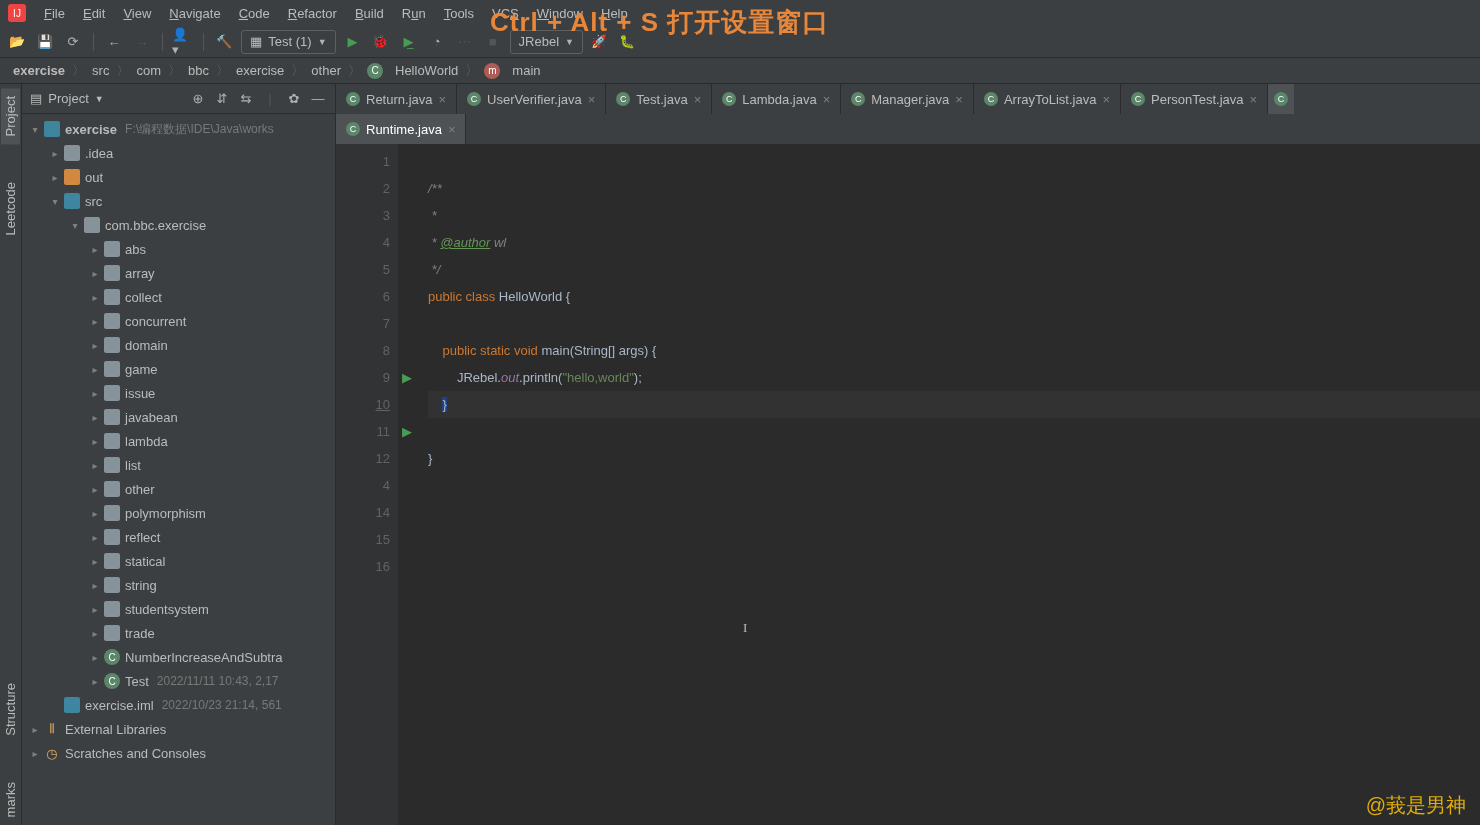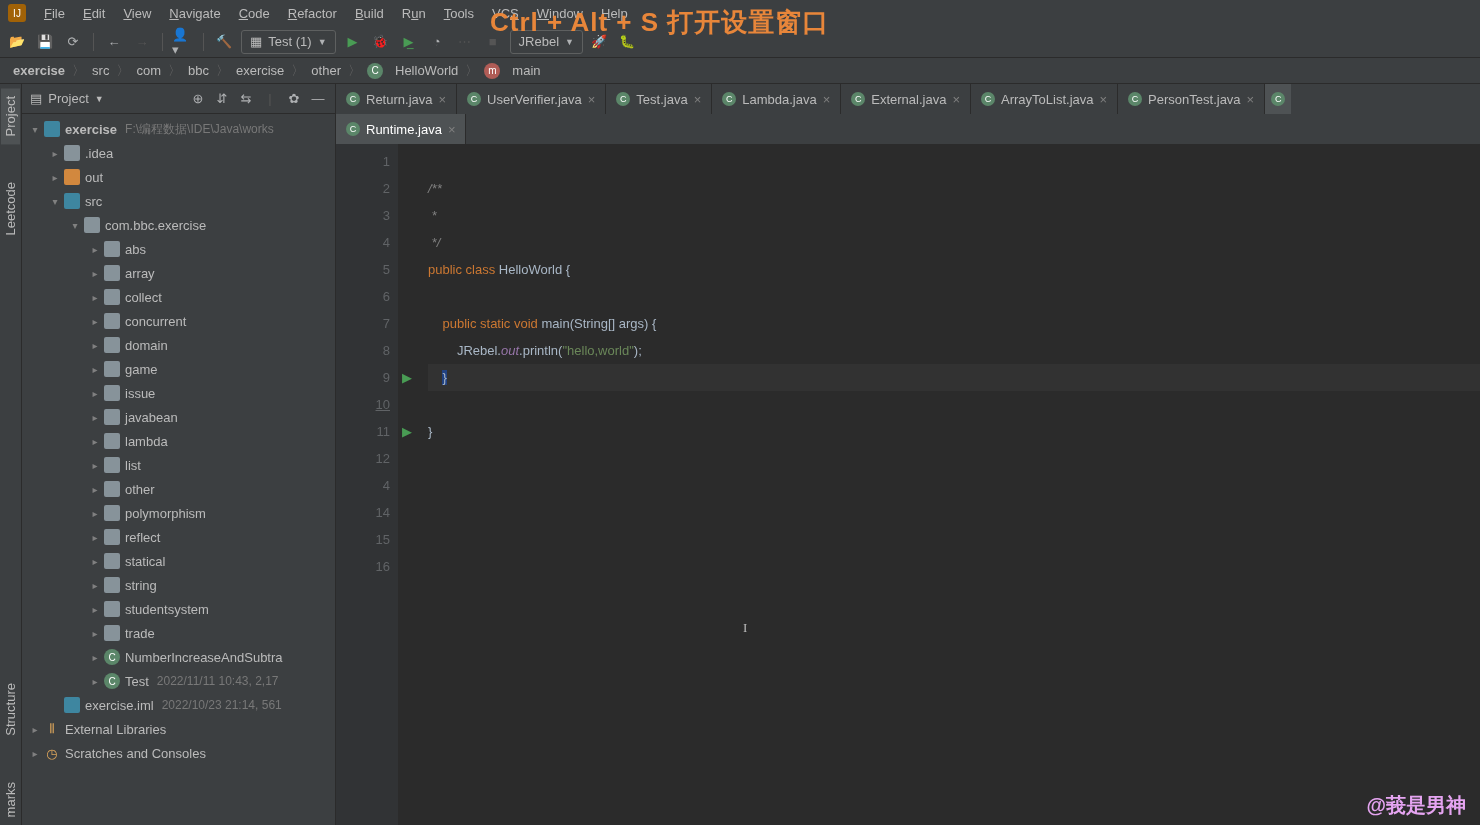--- a/index.html
+++ b/index.html
@@ -1,18 +1,18 @@
 <!DOCTYPE html>
 <html><head>
 <meta charset="utf-8">
 <style>
 *{margin:0;padding:0;box-sizing:border-box;font-family:"Segoe UI",Arial,sans-serif;font-size:13px;user-select:none}
 body{width:1480px;height:825px;background:#3c3f41;color:#bbb;overflow:hidden;position:relative}
 .menubar{height:26px;display:flex;align-items:center;background:#3c3f41;padding:0 4px;gap:2px}
-.app-logo{width:18px;height:18px;background:#a16207;border-radius:3px;margin:0 8px 0 4px;display:flex;align-items:center;justify-content:center;color:#fff;font-size:10px;font-weight:normal}
+.app-logo{width:18px;height:18px;background:#ef4444;border-radius:3px;margin:0 8px 0 4px;display:flex;align-items:center;justify-content:center;color:#fff;font-size:10px;font-weight:normal}
 .menu-item{padding:3px 8px;color:#bbb;cursor:pointer}
 .mu{text-decoration:underline}
 .overlay-hint{position:absolute;top:5px;left:490px;font-size:26px;font-weight:bold;color:#e8863a;z-index:100;letter-spacing:1px}
 .toolbar{height:32px;display:flex;align-items:center;background:#3c3f41;padding:0 6px;gap:6px;border-bottom:1px solid #2b2b2b}
 .tb-btn{width:22px;height:22px;display:flex;align-items:center;justify-content:center;cursor:pointer;color:#afb1b3;border-radius:3px}
 .tb-sep{width:1px;height:18px;background:#555;margin:0 3px}
 .tb-combo{height:24px;border:1px solid #5e6060;border-radius:3px;display:flex;align-items:center;padding:0 8px;gap:6px;background:#3c3f41;color:#bbb;cursor:pointer}
 .tb-combo .tri{font-size:9px;color:#afb1b3}
 .green{color:#499c54}
 .breadcrumbs{height:26px;display:flex;align-items:center;padding:0 10px;gap:4px;background:#3c3f41;border-bottom:1px solid #2b2b2b}
@@ -51,21 +51,21 @@
 .run-mark{color:#499c54;font-size:13px;height:27px;display:flex;align-items:center;justify-content:center}
 .code{flex:1;padding:4px 0 0 30px;color:#a9b7c6;position:relative}
 .code-line{height:27px;white-space:pre}
 .kw{color:#cc7832}
 .str{color:#6a8759}
 .cmt{color:#808080;font-style:italic}
 .doc-tag{color:#629755;font-style:italic;text-decoration:underline}
 .cls{color:#a9b7c6}
 .fld{color:#9876aa}
 .cursor-line{background:#323232}
-.watermark{position:absolute;bottom:6px;right:14px;color:#f0abfc;font-size:20px;opacity:.95;font-weight:700}
+.watermark{position:absolute;bottom:6px;right:14px;color:#eab308;font-size:20px;opacity:.95;font-weight:400}
 </style>
 </head>
 <body>
 
 <div class="overlay-hint">Ctrl + Alt + S 打开设置窗口</div>
 
 <div class="menubar">
   <div class="app-logo">IJ</div>
   <div class="menu-item"><span class="mu">F</span><span>ile</span></div>
   <div class="menu-item"><span class="mu">E</span>dit</div>
@@ -325,21 +325,21 @@
           <span>Test.java</span>
           <span class="etab-close">×</span>
         </div>
         <div class="etab">
           <span class="etab-icon">C</span>
           <span>Lambda.java</span>
           <span class="etab-close">×</span>
         </div>
         <div class="etab">
           <span class="etab-icon">C</span>
-          <span>External.java</span>
+          <span>Manager.java</span>
           <span class="etab-close">×</span>
         </div>
         <div class="etab">
           <span class="etab-icon">C</span>
           <span>ArrayToList.java</span>
           <span class="etab-close">×</span>
         </div>
         <div class="etab">
           <span class="etab-icon">C</span>
           <span>PersonTest.java</span>
@@ -380,20 +380,21 @@
           <div style="height:216px"></div>
           <div class="run-mark">▶</div>
           <div style="height:27px"></div>
           <div class="run-mark">▶</div>
         </div>
       </div>
       <div class="code">
 <div class="code-line"></div>
 <div class="code-line"><span class="cmt">/**</span></div>
 <div class="code-line"><span class="cmt"> *</span></div>
+<div class="code-line"><span class="cmt"> * </span><span class="doc-tag">@author</span><span class="cmt"> wl</span></div>
 <div class="code-line"><span class="cmt"> */</span></div>
 <div class="code-line"><span class="kw">public class </span><span class="cls">HelloWorld </span><span>{</span></div>
 <div class="code-line"></div>
 <div class="code-line">    <span class="kw">public static void </span><span>main</span><span>(String[] args) </span><span>{</span></div>
 <div class="code-line">        <span>JRebel.</span><span class="fld" style="font-style:italic">out</span><span>.println(</span><span class="str">"hello,world"</span><span>);</span></div>
 <div class="code-line cursor-line">    <span style="background:#214283;color:#a9b7c6">}</span></div>
 <div class="code-line"></div>
 <div class="code-line"><span>}</span></div>
 <div class="code-line"></div>
         <div style="position:absolute;top:470px;left:345px;color:#bbb;font-family:serif">I</div>

